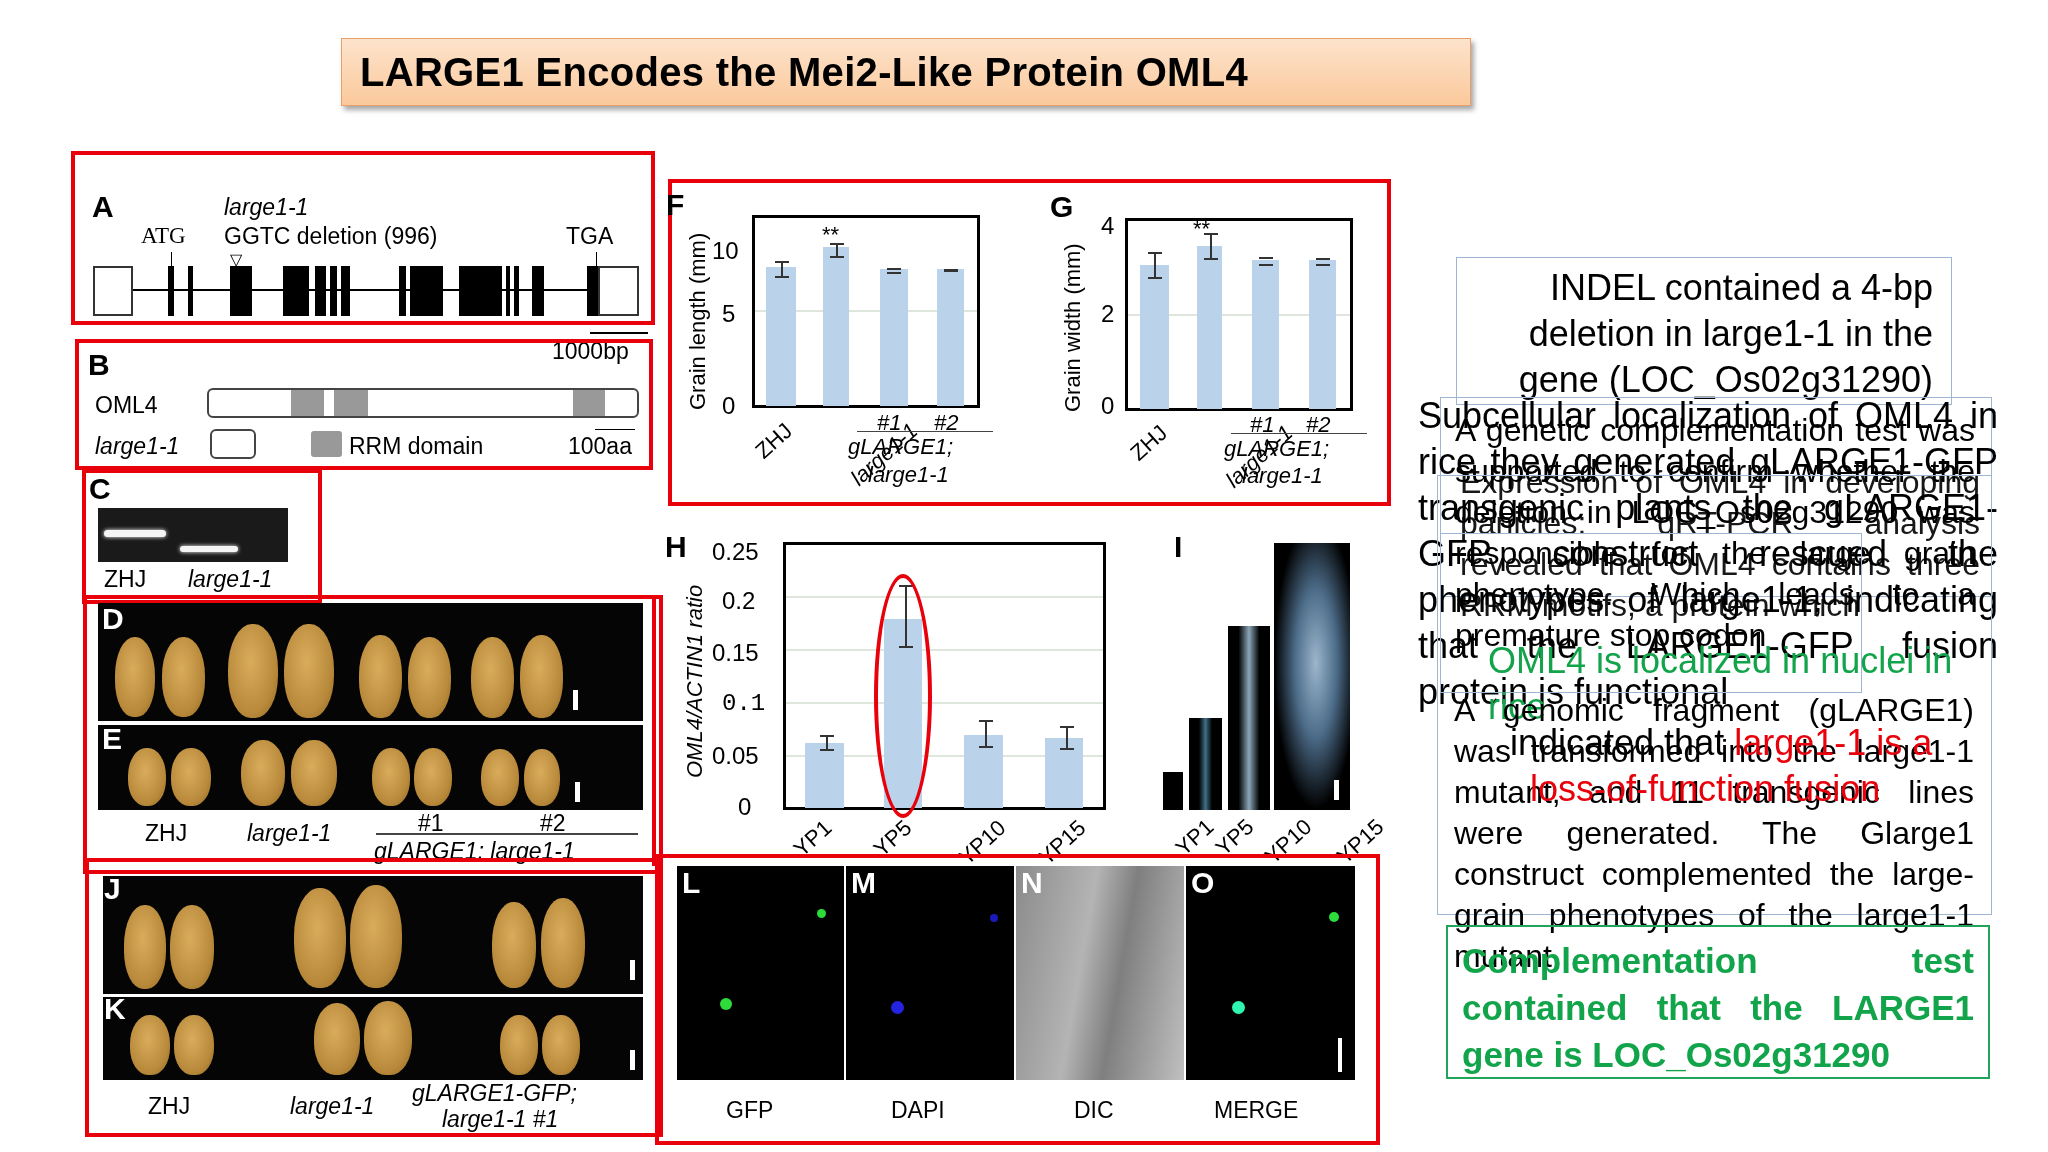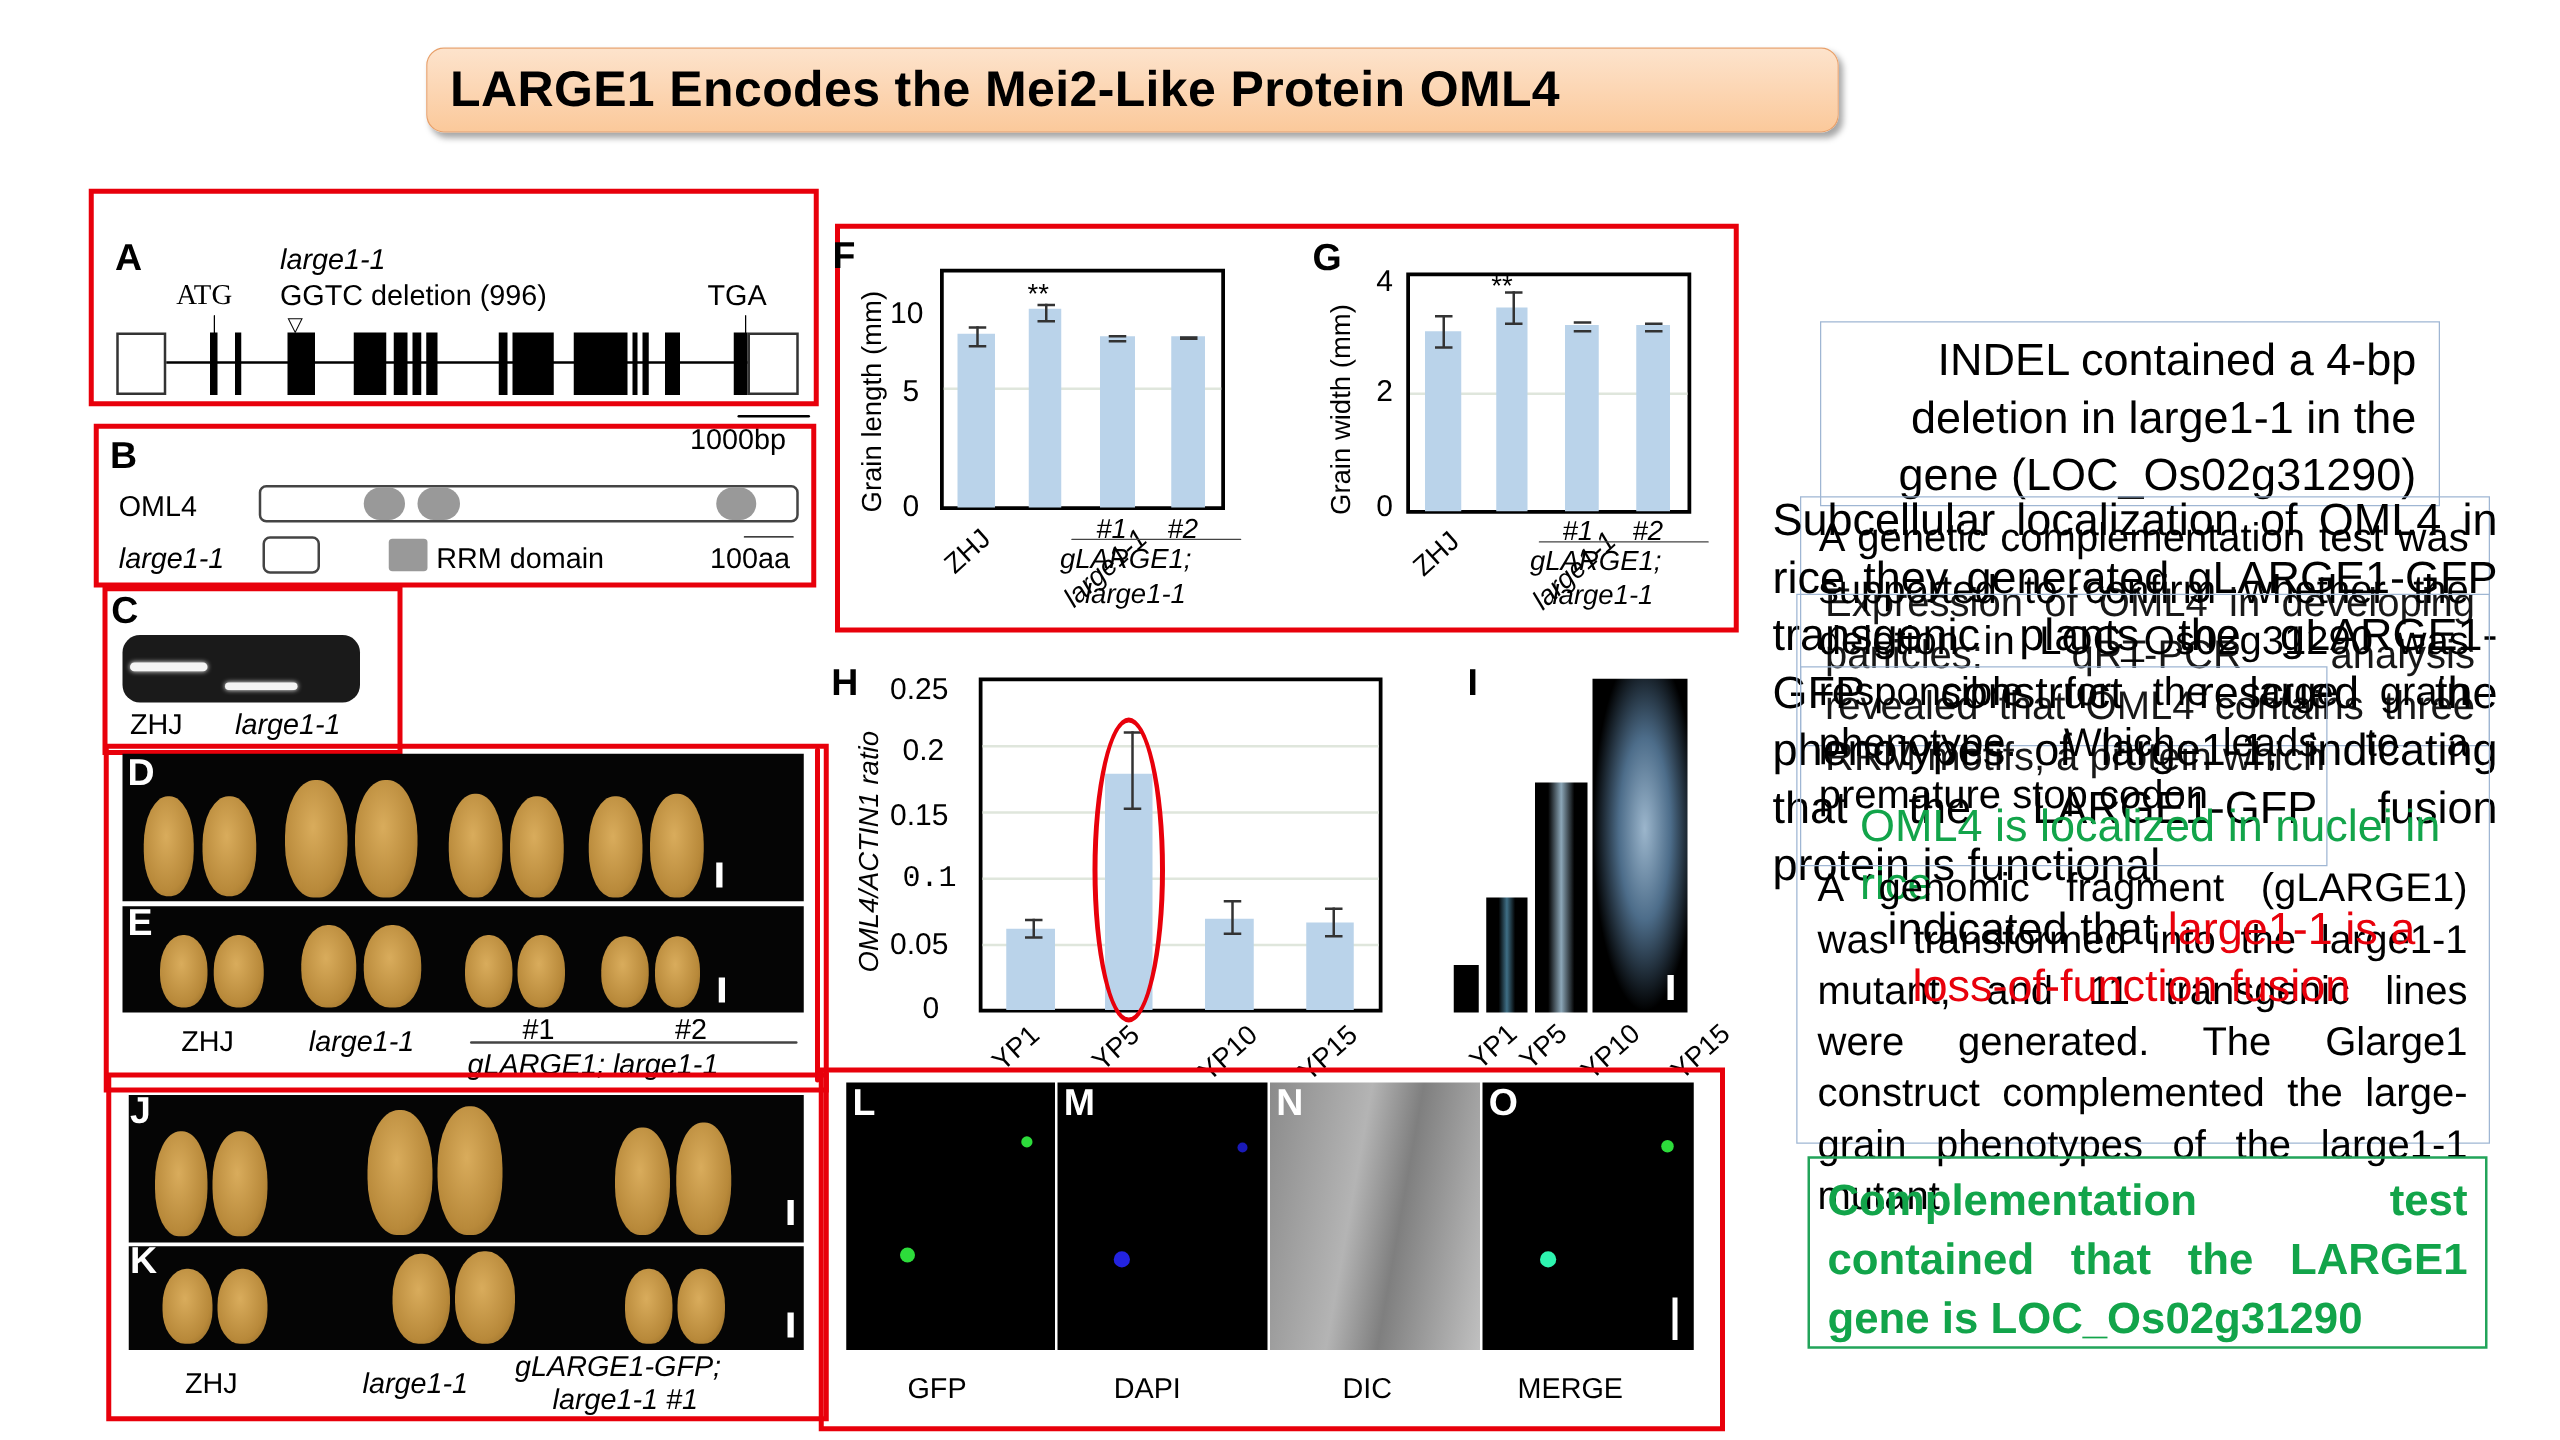--- a/index.html
+++ b/index.html
@@ -1,17 +1,17 @@
 <!DOCTYPE html>
 <html><head>
 <meta charset="utf-8">
 <style>
   html, body { margin:0; padding:0; }
   body { width:2048px; height:1152px; background:#ffffff; position:relative; overflow:hidden; font-family:"Liberation Sans", sans-serif; color:#000; }
-  .abs { position:absolute;border-radius:14px; }
+  .abs { position:absolute; }
   .title-box { left:341px; top:38px; width:1130px; height:68px; background:linear-gradient(#fde3cc,#fbc99b); border:1px solid #e8a06a; box-shadow:3px 4px 5px rgba(0,0,0,0.35); display:flex; align-items:center; padding-left:18px; box-sizing:border-box; }
   .title-box span { font-weight:bold; font-size:40px; letter-spacing:0.3px; }
   .redbox { position:absolute; border:4px solid #e8000b; box-sizing:border-box; }
   .lbl { position:absolute; font-weight:bold; font-size:30px; }
   .t { position:absolute; font-size:23px; white-space:nowrap; }
   .it { font-style:italic; }
   .exon { position:absolute; background:#000; }
   .utr { position:absolute; border:2px solid #333; background:#fff; box-sizing:border-box; }
   .photo { position:absolute; background:#050505; }
   .grain { position:absolute; border-radius:48% 48% 45% 45%; background:radial-gradient(ellipse at 45% 40%, #d9ac5c, #b8893a 65%, #8a6323); }

